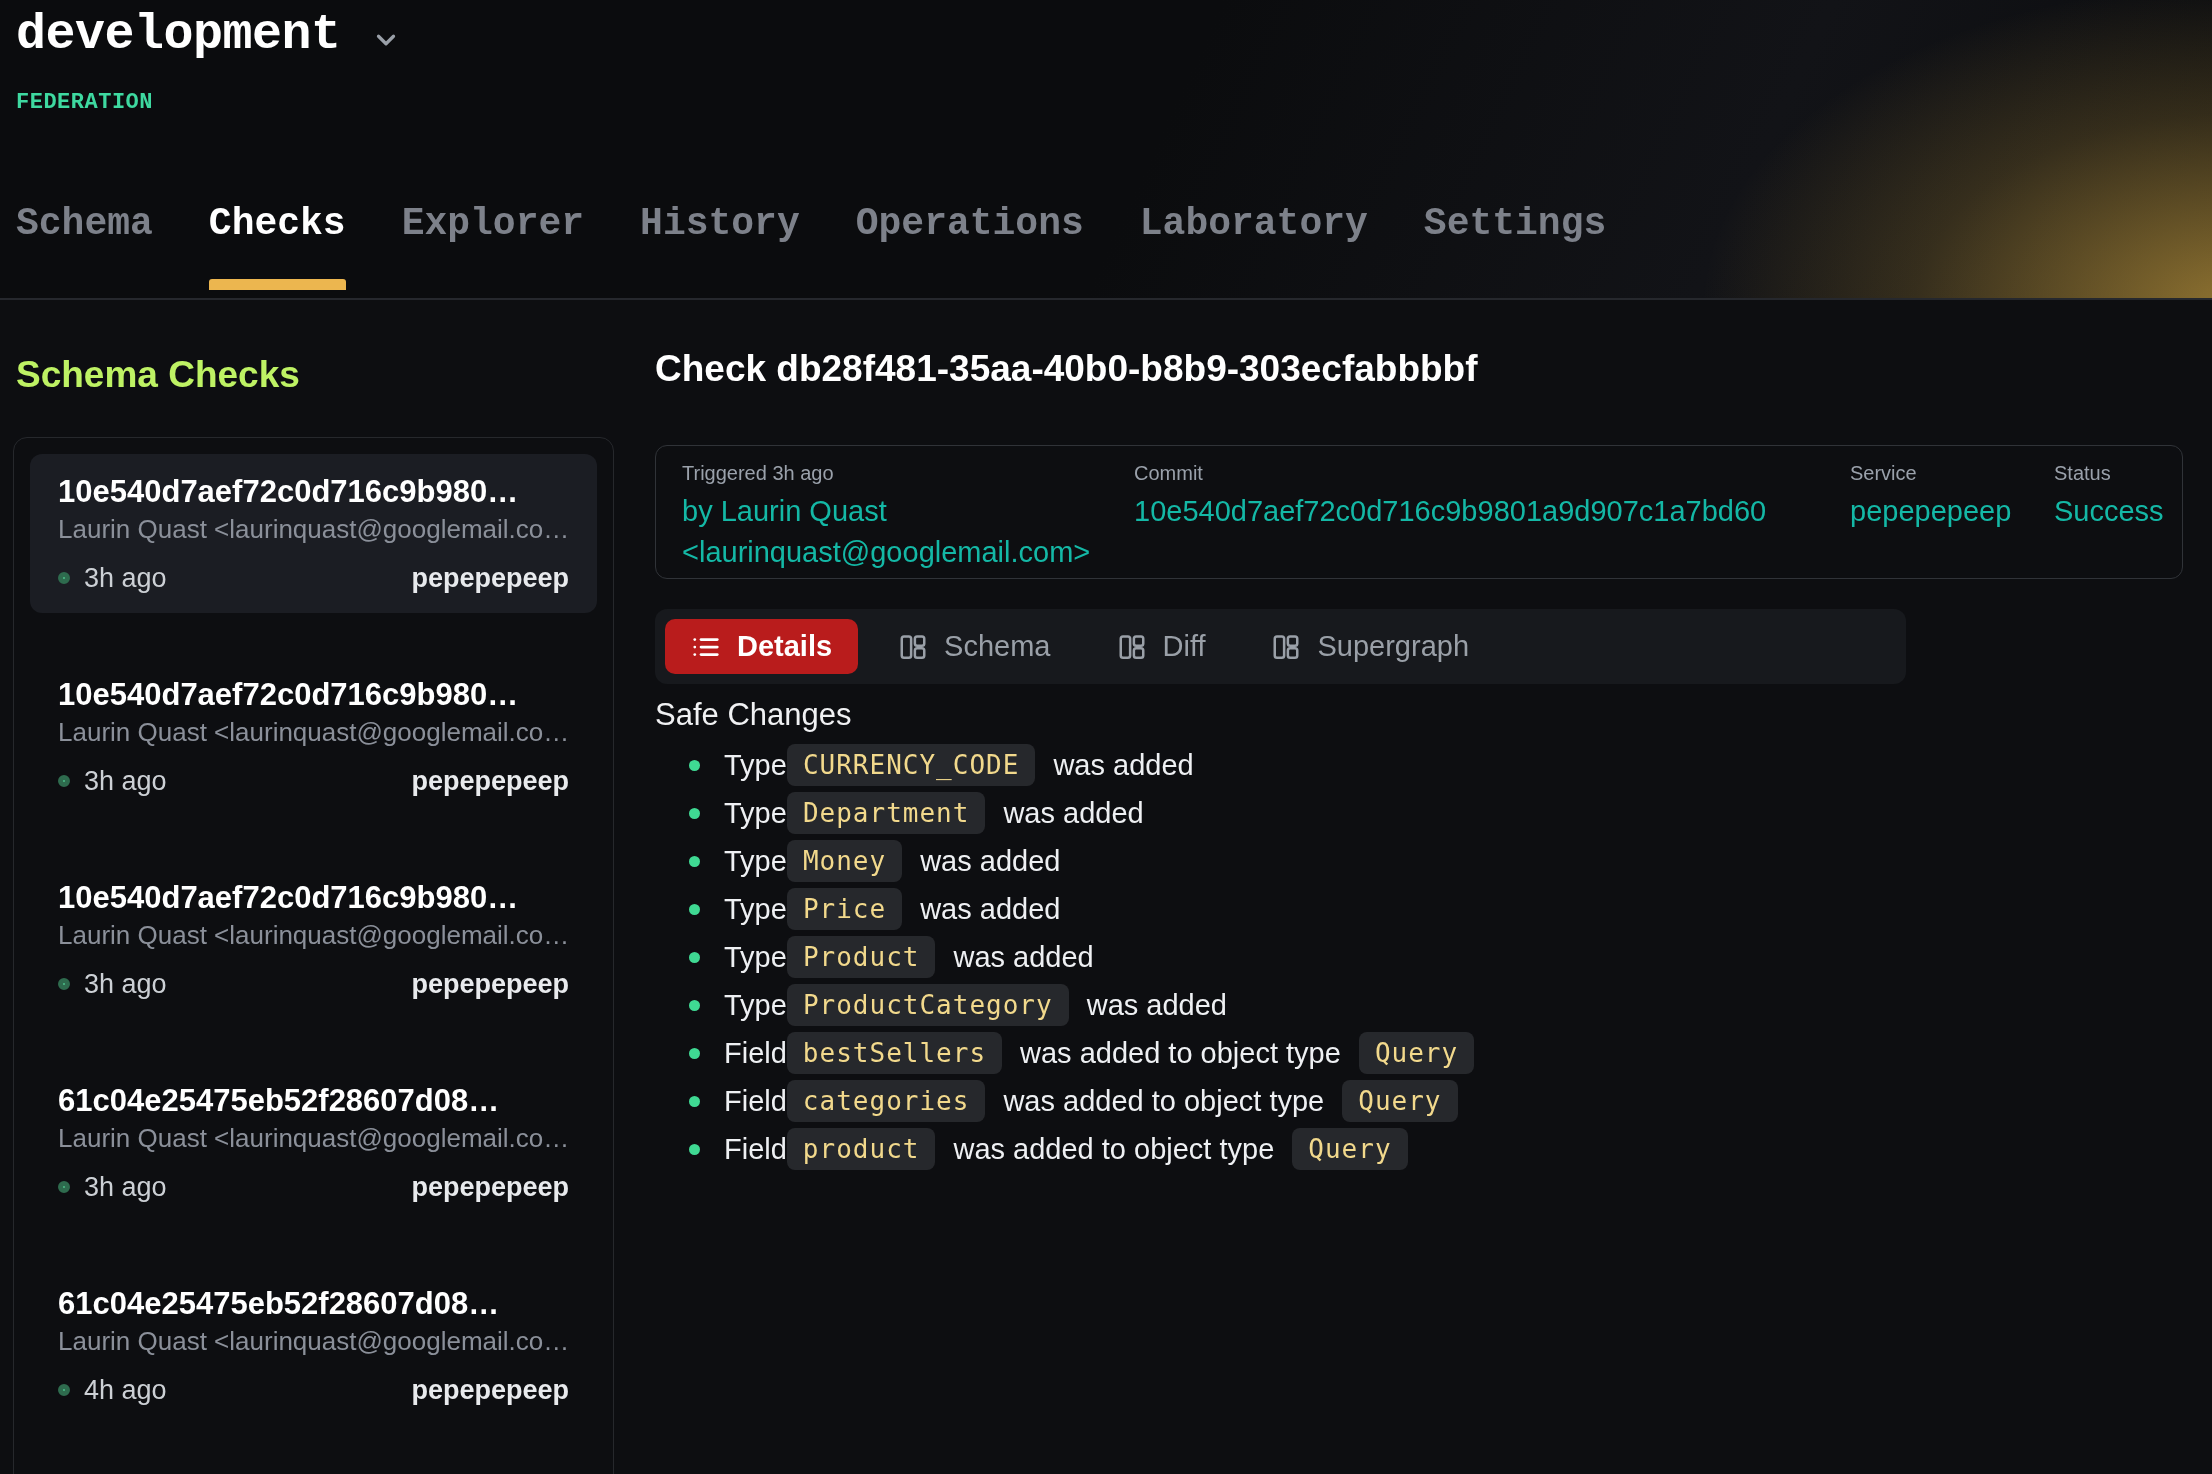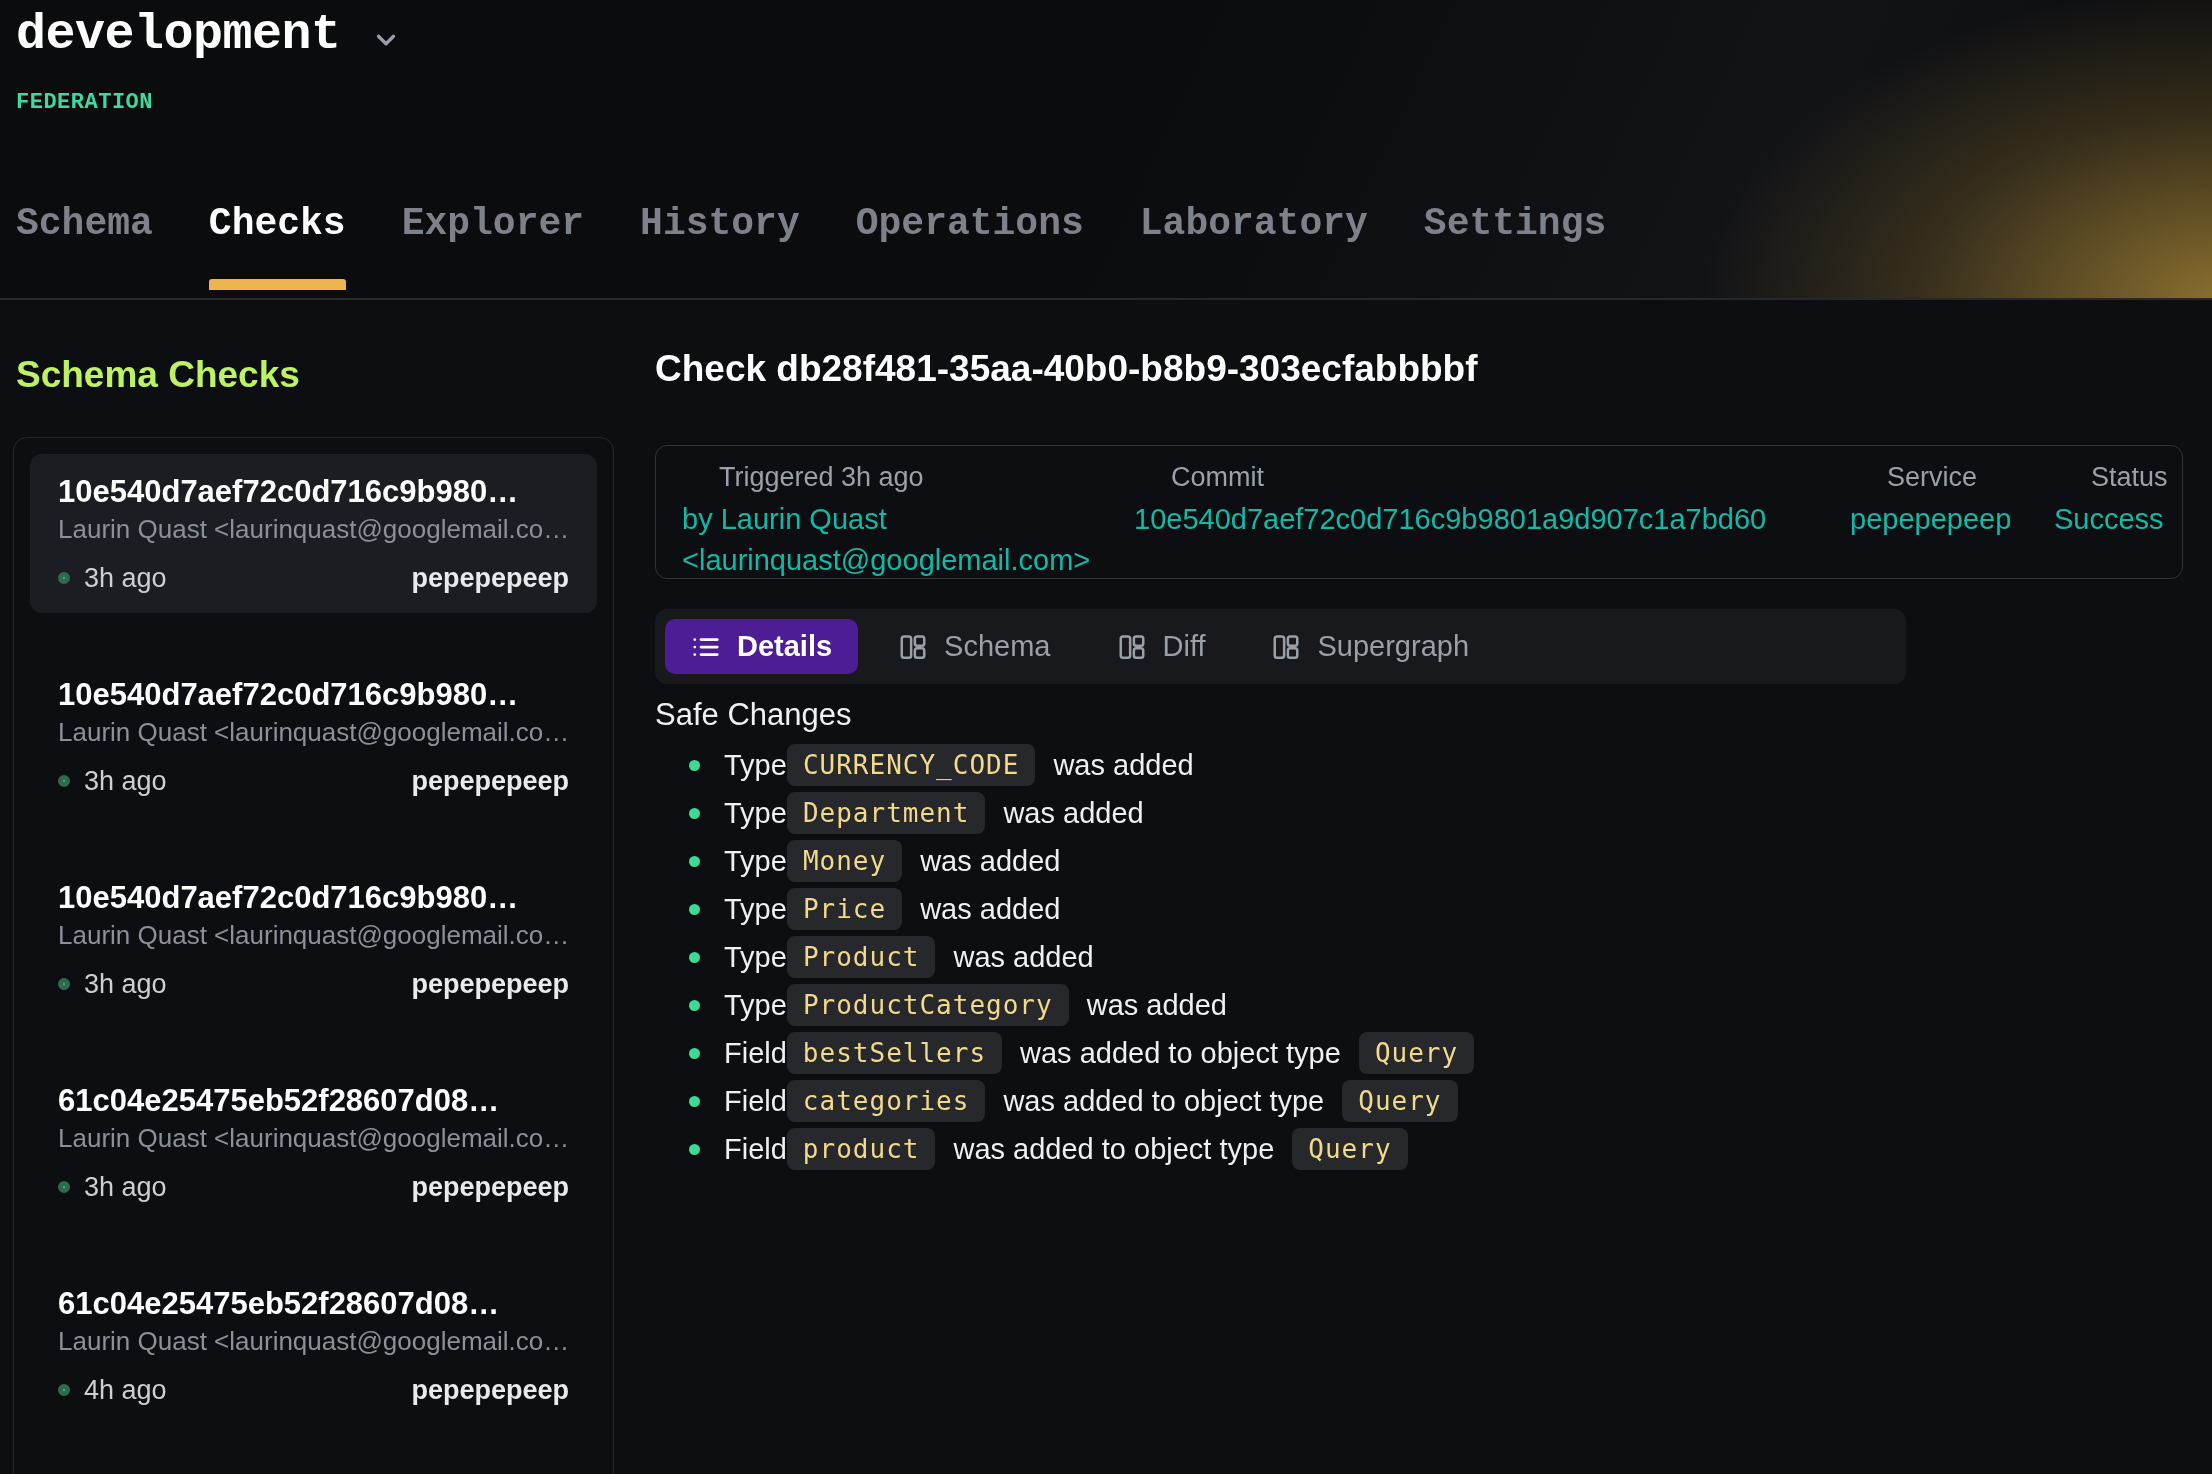--- a/index.html
+++ b/index.html
@@ -66,32 +66,32 @@
 
   .meta-box {
     position:absolute; left:655px; top:445px; width:1528px; height:134px;
     border:1px solid #303338; border-radius:12px; padding:16px 26px;
     display:flex;
   }
   .meta-col { flex:none; }
   .meta-col.c1 { width:452px; }
   .meta-col.c2 { width:716px; }
   .meta-col.c3 { width:204px; }
-  .meta-label { font-size:27px; color:#9aa1ab;margin-left:37px; }
+  .meta-label { font-size:20px; color:#9aa1ab; }
   .meta-value { margin-top:6px; font-size:29px; font-weight:400; color:#14b8a6; line-height:1.4; }
 
   .view-tabs {
     position:absolute; left:655px; top:609px; width:1251px; height:75px;
     background:#17191d; border-radius:12px; padding:10px; display:flex; gap:14px; align-items:center;
   }
   .view-tab {
     display:flex; align-items:center; gap:16px; height:55px; padding:0 26px;
     border-radius:10px; font-size:29px; color:#9aa0a8; cursor:pointer;
   }
-  .view-tab.active { background:#4c1d95; color:#fff; font-weight:700; }
+  .view-tab.active { background:#b91c1c; color:#fff; font-weight:700; }
   .view-tab svg { flex:none; }
 
   .section-title { position:absolute; left:655px; top:697px; font-size:31px; font-weight:500; color:#f0f1f3; }
 
   .changes { position:absolute; left:661px; top:741px; width:1400px; }
   .change-row { display:flex; align-items:center; height:48px; }
   .bullet { width:11px; height:11px; border-radius:50%; background:var(--bullet,#3fd993); margin-left:28px; flex:none; }
   .change-prefix { margin-left:24px; font-size:29px; color:#eef0f3; }
   .chip {
     margin-left:0; height:42px; display:inline-flex; align-items:center;

